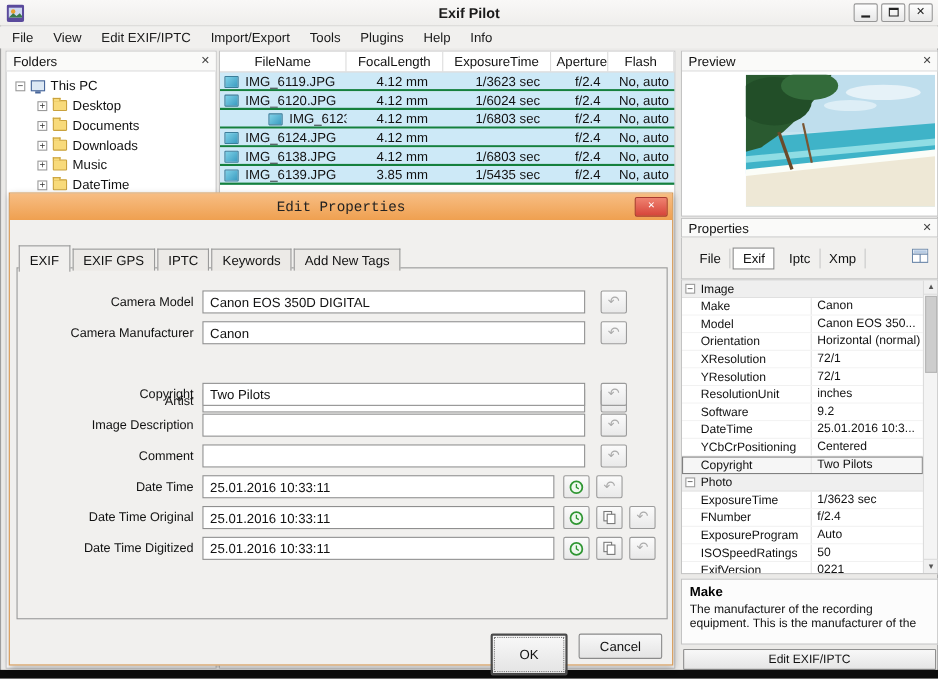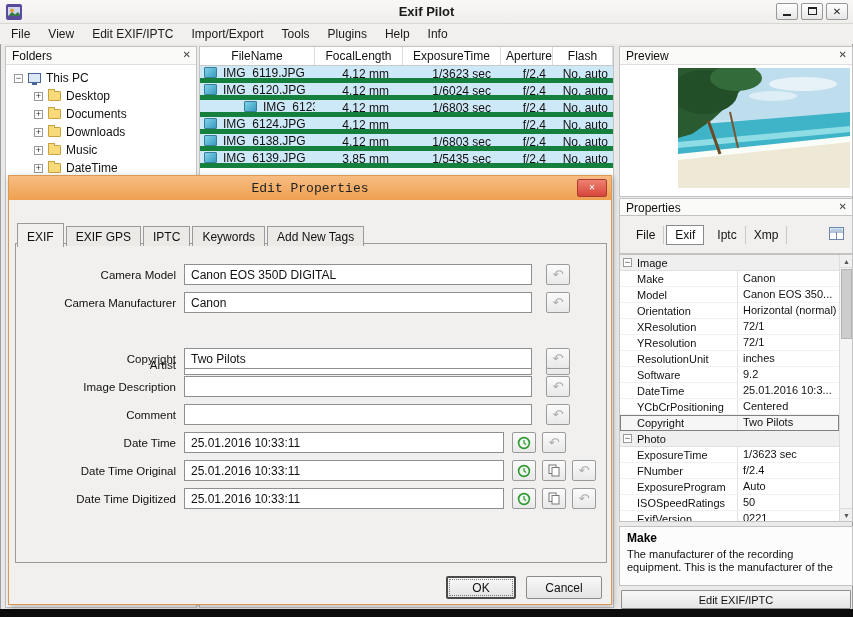--- a/index.html
+++ b/index.html
@@ -42,21 +42,21 @@
                background:#f8da7a; border:1px solid #c9a23e; border-bottom:none; }
   .pc-ic { flex:none; width:13px; height:10px; background:#dce8f4; border:1px solid #48669a;
            margin-right:5px; position:relative; }
   .pc-ic::after { content:""; position:absolute; left:3px; bottom:-3px; width:5px; height:2px; background:#48669a; }
 
   
   .filelist { position:absolute; left:199px; top:46px; width:415px; height:562px;
               background:#fff; border:1px solid #c3c3c3; }
   .fl-head { display:flex; height:19px; border-bottom:1px solid #c9c9c9; background:#fff; }
   .fl-hcell { border-right:1px solid #dcdcdc; font-size:12px; text-align:center; padding-top:2px; color:#111; }
-  .fl-row { display:flex; height:17px; background:#cde9f7; border-bottom:5px solid #15803d;justify-content:flex-end; }
+  .fl-row { display:flex; height:17px; background:#cde9f7; border-bottom:2px solid #15803d;justify-content:flex-end; }
   .fl-cell { font-size:12px; padding-top:1px; color:#111; overflow:hidden; white-space:nowrap; }
   .fl-cell.c0 { display:flex; align-items:center; padding-left:4px; }
   .fl-cell.c1 { text-align:right; padding-right:14px; }
   .fl-cell.c2 { text-align:right; padding-right:10px; }
   .fl-cell.c3 { text-align:right; padding-right:7px; }
   .fl-cell.c4 { text-align:right; padding-right:5px; }
   .img-ic { flex:none; width:13px; height:11px; margin-right:6px;
             background:linear-gradient(135deg,#7fd2e8,#3a9bc0); border:1px solid #3a7d9a; border-radius:1px; }
 
   
@@ -117,21 +117,21 @@
   .f-label { position:absolute; left:0; width:160px; text-align:right; font-size:11.5px; line-height:22px; color:#111; }
   .f-input { position:absolute; left:168px; top:0; width:348px; height:21px; border:1px solid #8f8f8f;
              background:#fff; font:12px "Liberation Sans",sans-serif; padding:1px 6px; color:#111; }
   .f-input.date { width:320px; }
   .mini-btn { position:absolute; top:0; width:24px; height:21px; border:1px solid #9b9b9b; border-radius:2px;
               background:linear-gradient(#fbfbfb,#e9e9e9); display:flex; align-items:center; justify-content:center;
               padding:0; cursor:default; }
   .mini-btn.undo { color:#ababab; font-size:13px; font-family:"DejaVu Sans",sans-serif; }
   .btn { position:absolute; font:12px "Liberation Sans",sans-serif; color:#111;
          background:linear-gradient(#f8f8f8,#e4e4e4); border:1px solid #8a8a8a; border-radius:2px; cursor:default; }
-  .btn.primary { left:437px; top:400px; width:70px; height:23px; border:2px solid #4a4a4a;
+  .btn.primary { left:437px; top:400px; width:70px; height:38px; border:2px solid #4a4a4a;
                  outline:1px dotted #7a7a7a; outline-offset:-4px; }
   .btn.cancel { left:517px; top:400px; width:76px; height:23px; }
 
   .bottom-strip { position:absolute; left:0; right:0; bottom:0; height:8px; background:#0c0c0c; }
 </style>
 </head>
 <body>
 
 <div class="screen">
 

